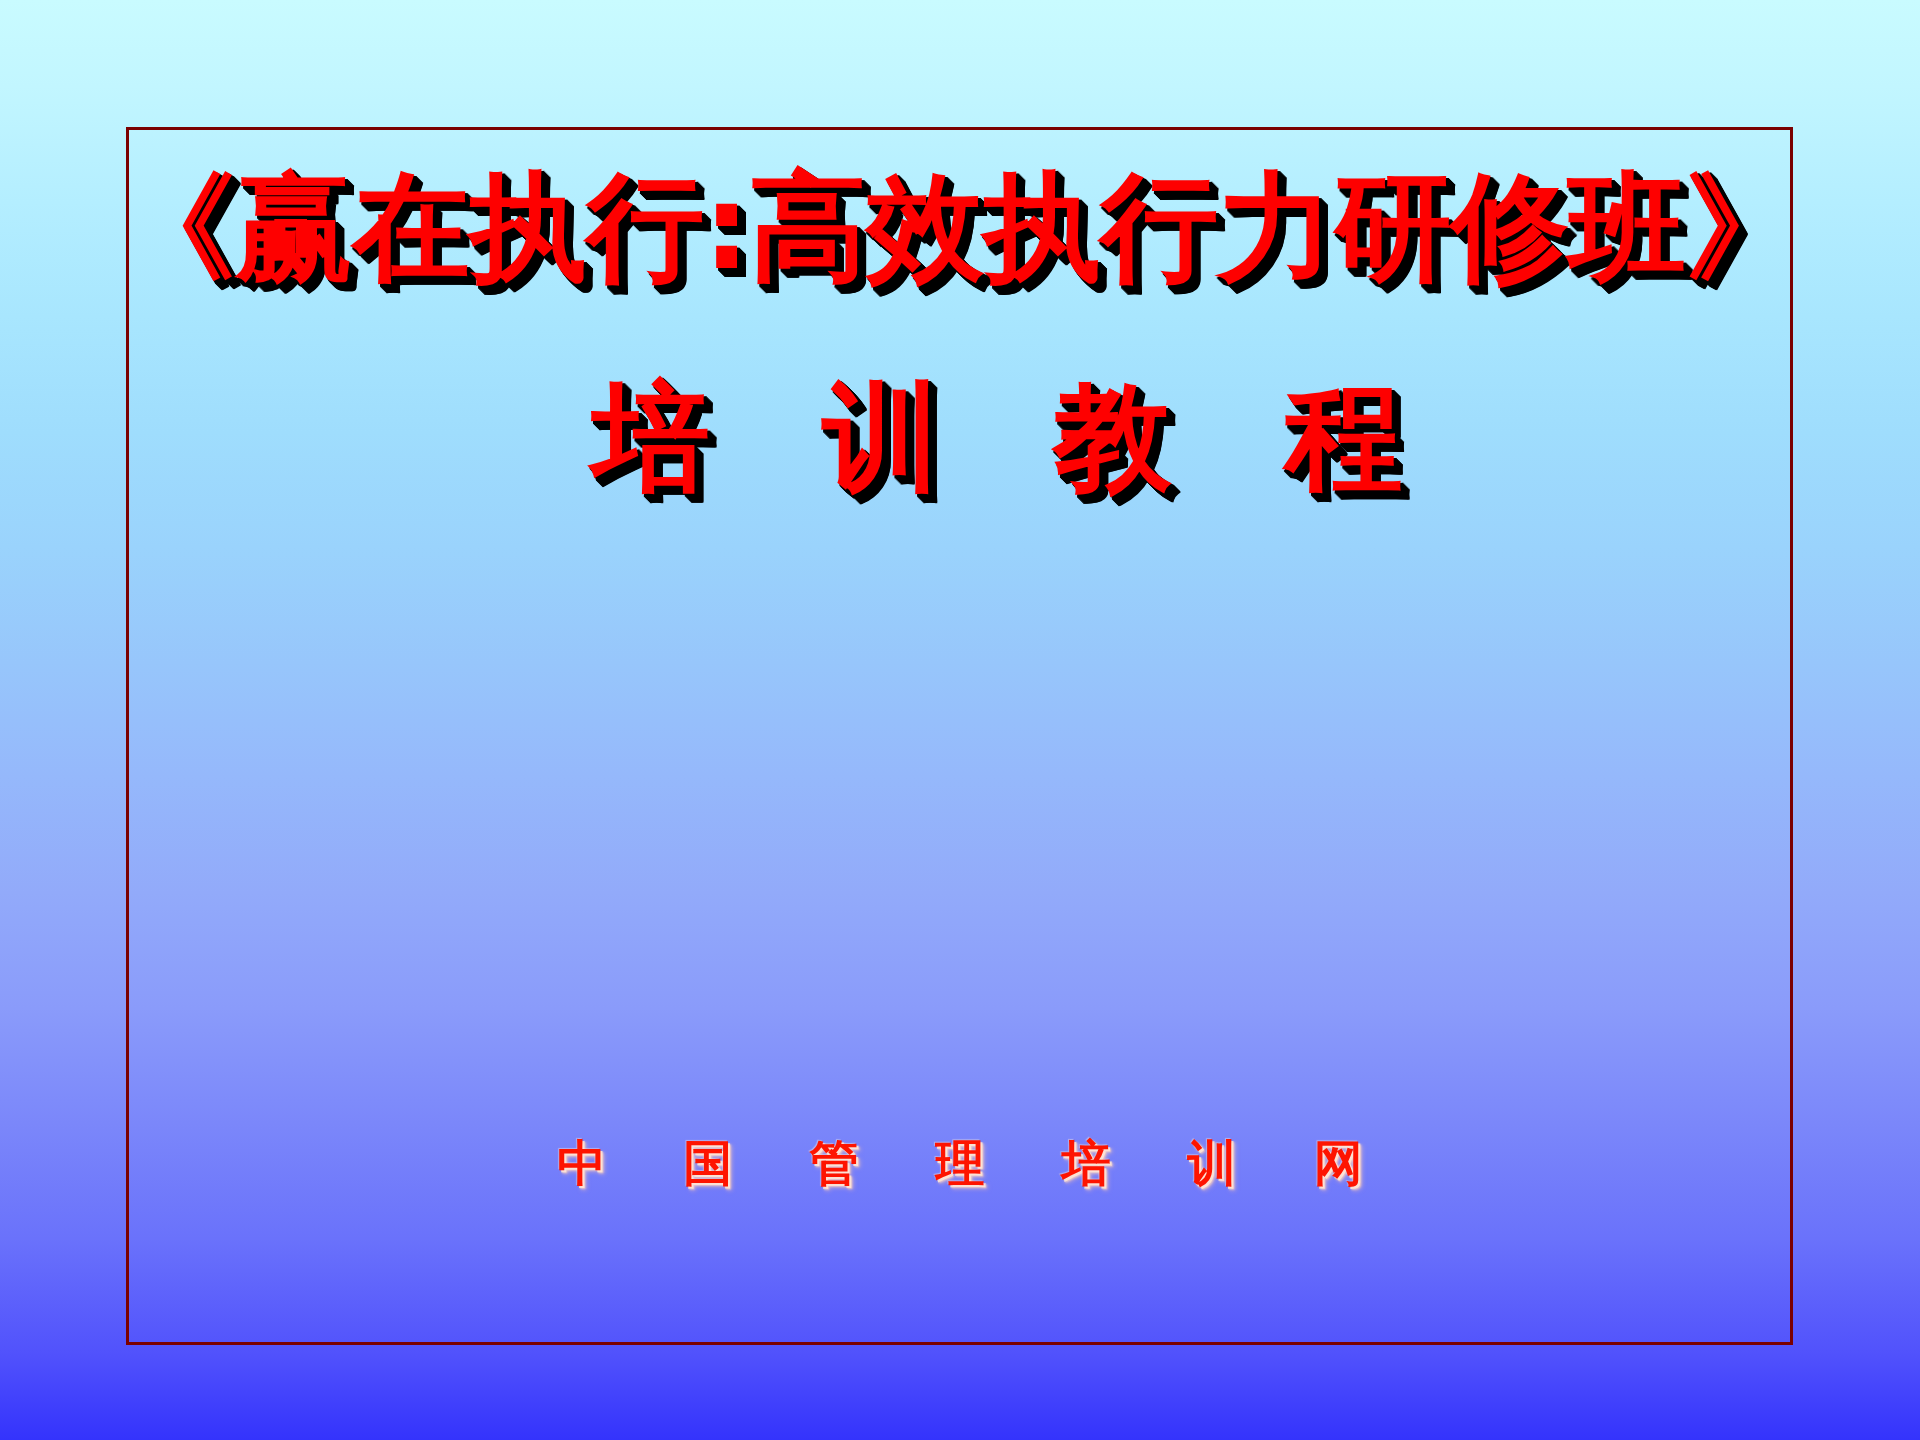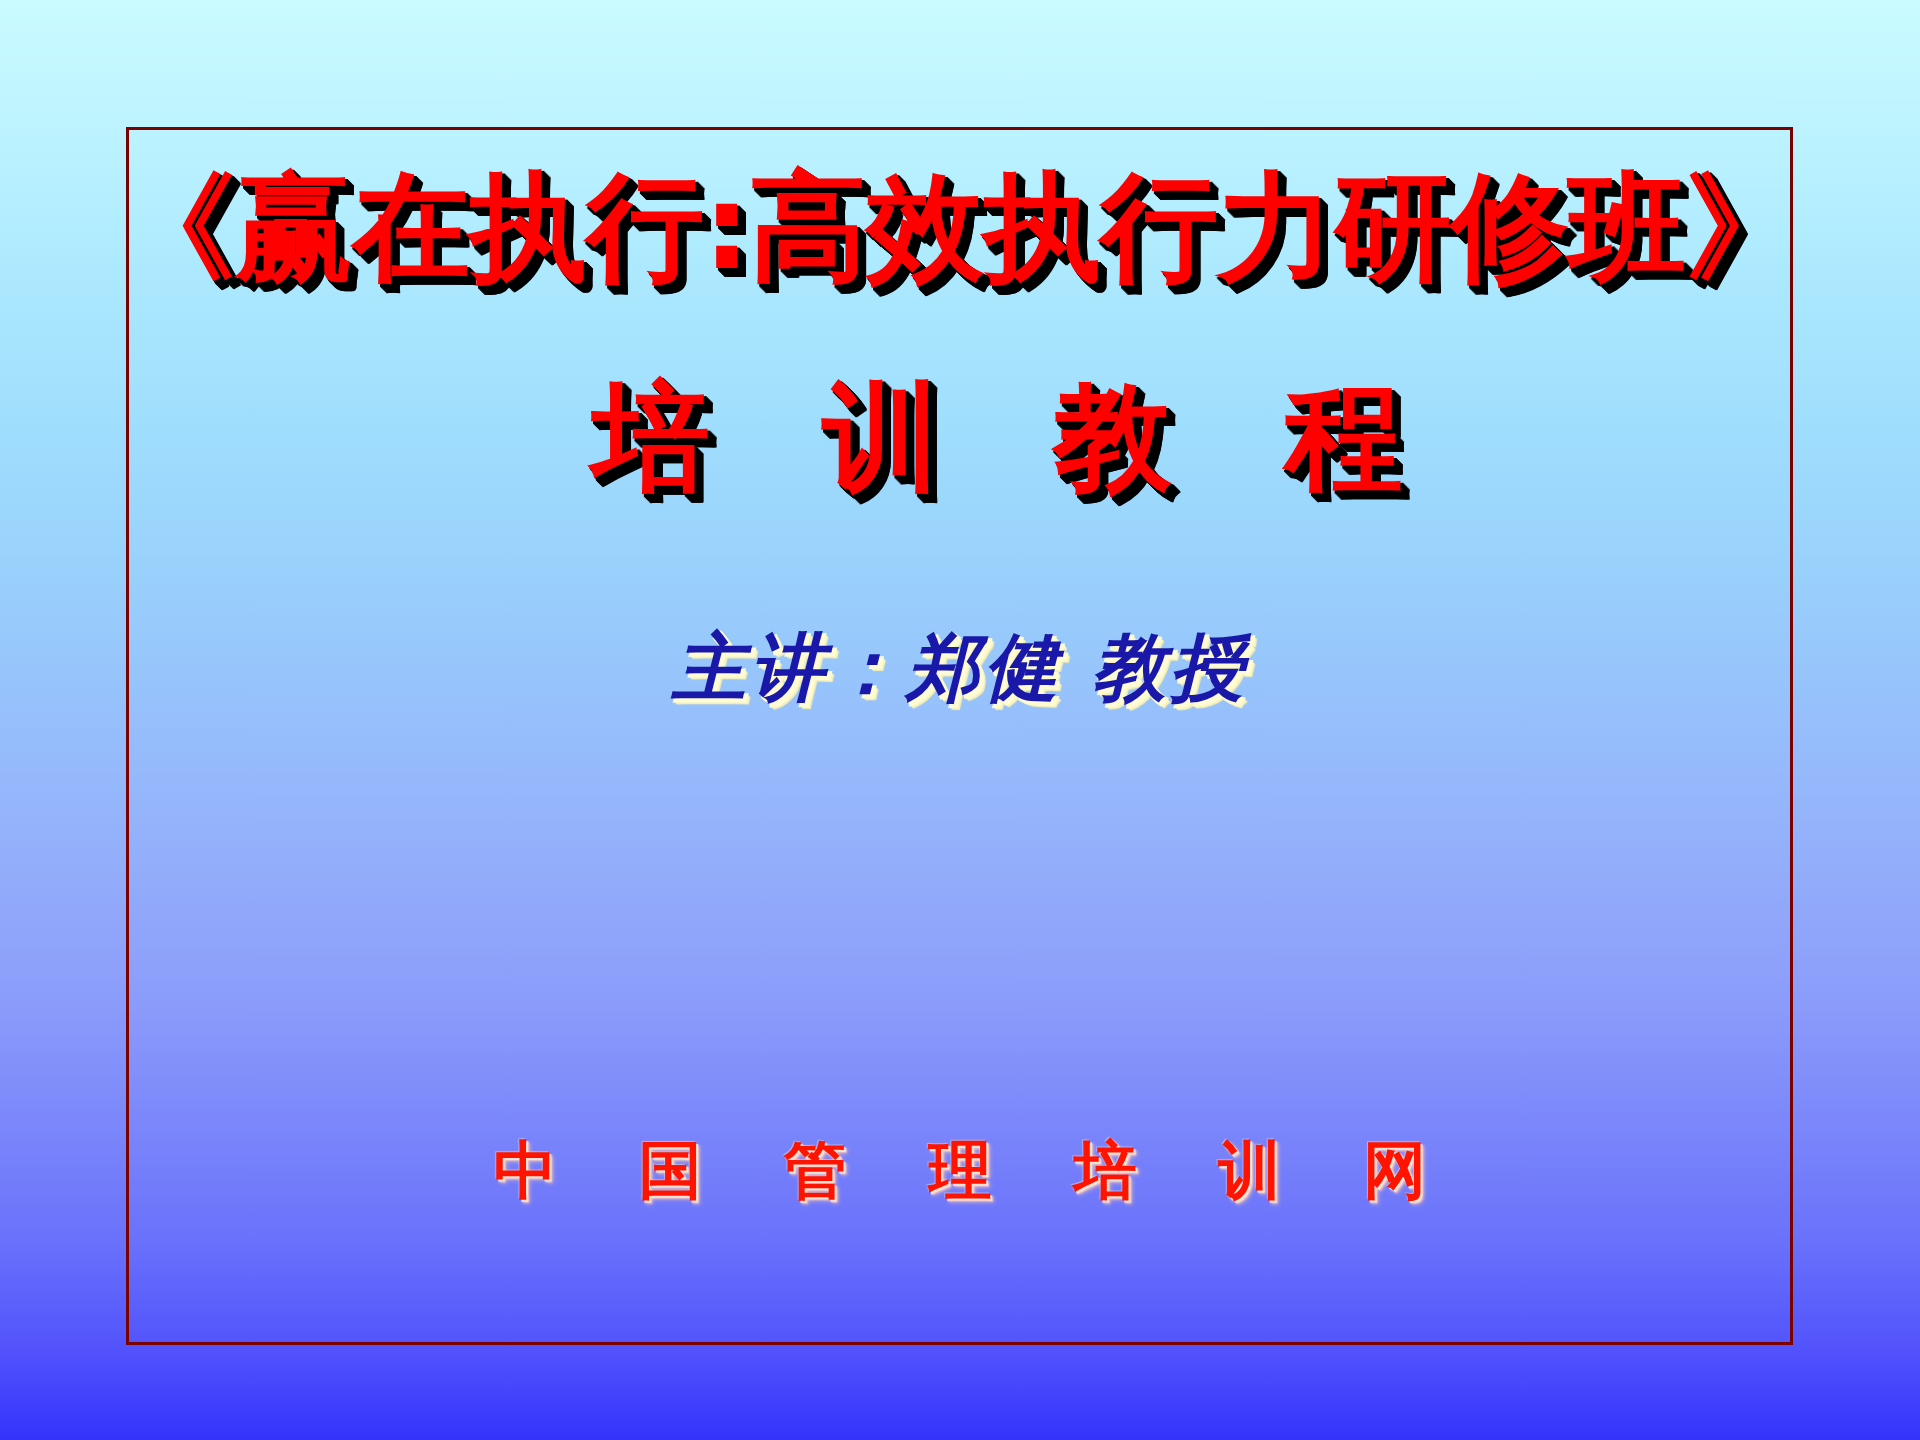--- a/index.html
+++ b/index.html
@@ -108,21 +108,21 @@
        5px  5px 0 #f8f4c2,
        6px  6px 1px #f3eeb6,
        2px  4px 0 #fdfbd4,
        4px  2px 0 #fdfbd4;
   }
 
   
   .footer-red {
     color: #fe1400;
     font-weight: bold;
-    font-size: 63px;
+    font-size: 49px;
     text-shadow:
        2px  2px 0 rgba(255,230,215,0.85),
        3px  3px 2px rgba(255,215,195,0.75),
        4px  4px 4px rgba(255,200,180,0.5),
       -1px -1px 1px rgba(255,235,225,0.45);
   }
 
   #footer-line-1 {
     top: 1139px;
     letter-spacing: 30px;
@@ -139,18 +139,17 @@
 <body>
 
 <div id="slide">
 
   <div id="frame"></div>
 
   <div class="tline title-red" id="title-line-1">《赢在执行:高效执行力研修班》</div>
 
   <div class="tline title-red" id="title-line-2">培 训 教 程</div>
 
-  <div class="tline" id="presenter-line">主讲：郑健 教授</div>
 
   <div class="tline footer-red" id="footer-line-1">中 国 管 理 培 训 网</div>
 
 
 </div>
 
 </body></html>

